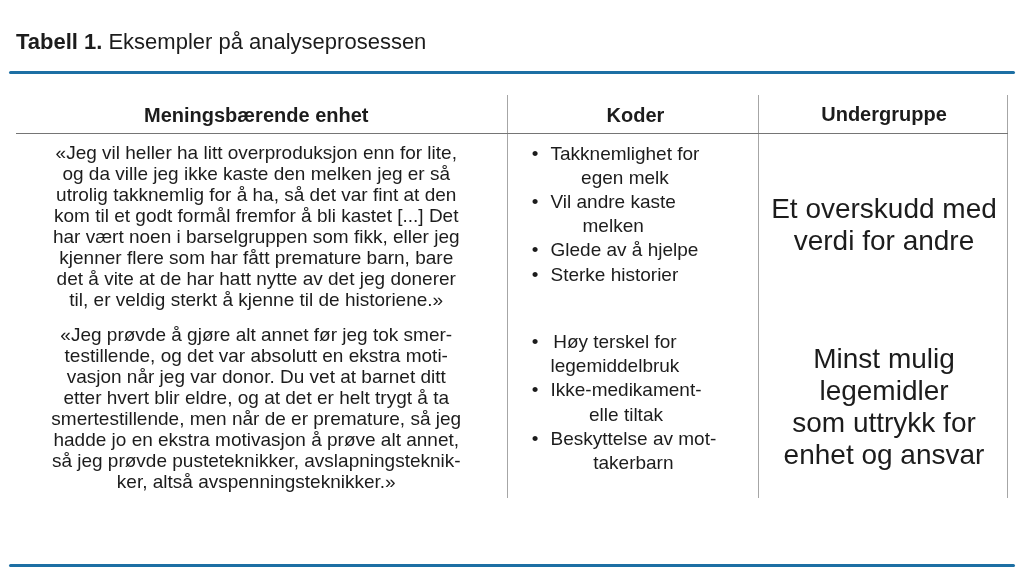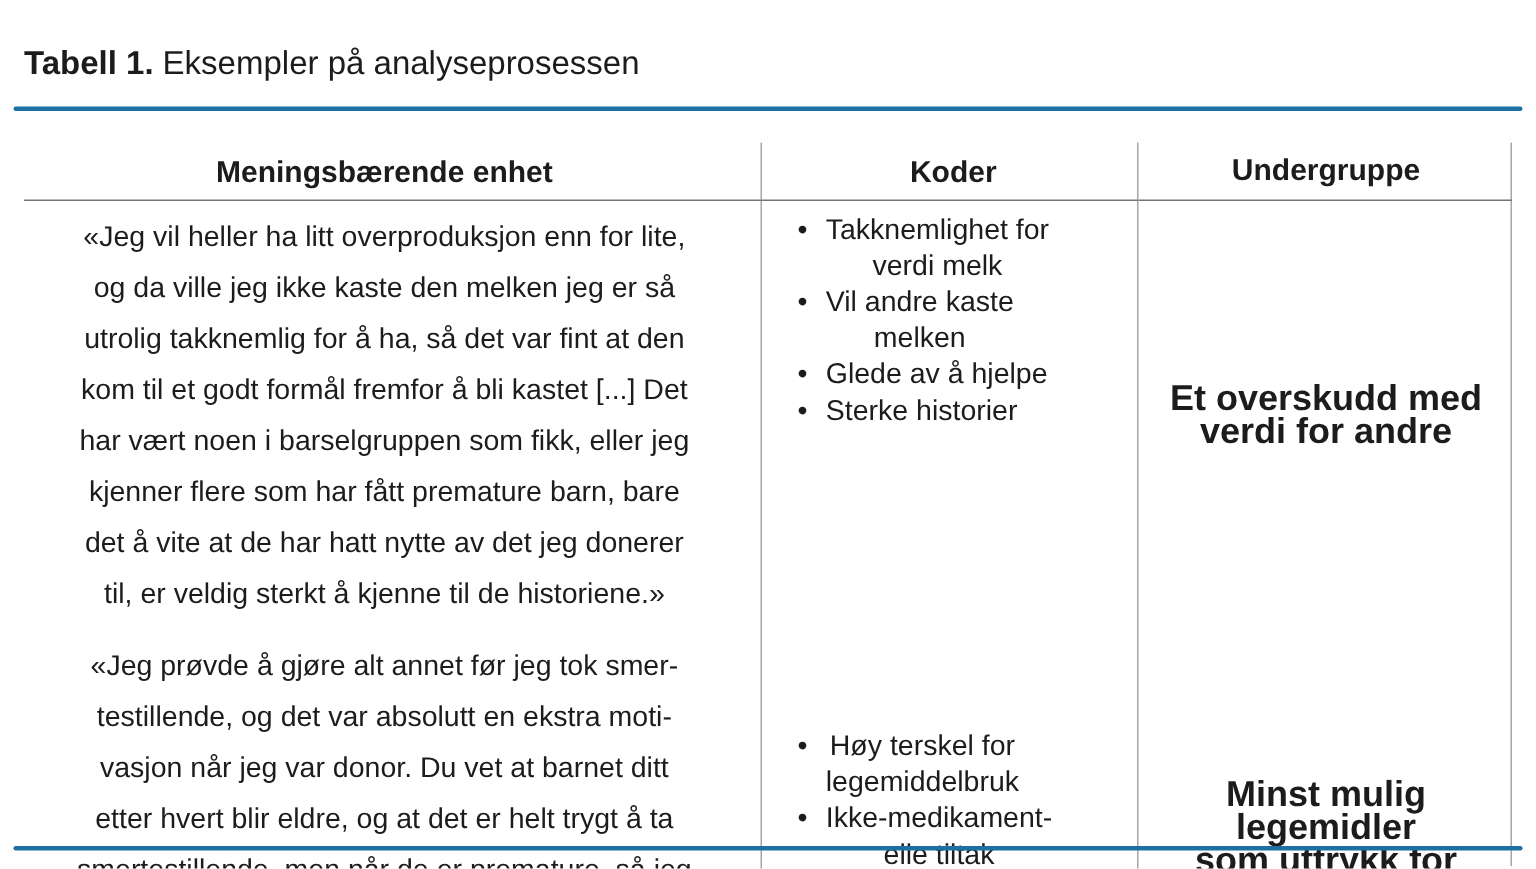--- a/index.html
+++ b/index.html
@@ -23,30 +23,30 @@
     position: absolute; left: 16px; top: 95px; width: 991px;
     display: table; border-collapse: collapse; table-layout: fixed; text-align: center;
   }
   .tr { display: table-row; }
   .td { display: table-cell; }
 
   .c1 { width: 491px; padding: 8px 12px 6px 2px; vertical-align: top; }
   .c2 { width: 251px; border-left: 1px solid #a6a6a6; padding: 8px 4px 6px 10px; vertical-align: top; margin-left: 14px; }
   .c3 { width: 249px; border-left: 1px solid #a6a6a6; border-right: 1px solid #a6a6a6;
         padding: 6px 8px 6px 11px; vertical-align: middle;
-        font-weight: 700; font-size: 24px; line-height: 22px; white-space: pre-line; }
+        font-weight: 400; font-size: 28px; line-height: 32px; white-space: pre-line; }
 
   .th {
     height: 38px; vertical-align: middle;
     font-weight: 700; font-size: 20px; line-height: 22px;
     border-bottom: 1px solid #757575;
     white-space: normal;
   }
 
-  .quote { font-size: 19px; line-height: 34px; white-space: pre-line; }
+  .quote { font-size: 19px; line-height: 21px; white-space: pre-line; }
 
   .codes { font-size: 19px; line-height: 24.2px; }
   .code { display: flex; align-items: flex-start; }
   .bullet { flex: 0 0 33px; padding-left: 2px; }
   .code-text { white-space: pre-line; }
 
   .vmid { vertical-align: middle; padding-bottom: 16px; }
 </style>
 </head>
 <body>
@@ -73,21 +73,21 @@
 utrolig takknemlig for å ha, så det var fint at den
 kom til et godt formål fremfor å bli kastet [...] Det
 har vært noen i barselgruppen som fikk, eller jeg
 kjenner flere som har fått premature barn, bare
 det å vite at de har hatt nytte av det jeg donerer
 til, er veldig sterkt å kjenne til de historiene.»</div>
       <div class="td c2 codes">
         <div class="code">
           <span class="bullet">•</span>
           <span class="code-text">Takknemlighet for
-verdi melk</span>
+egen melk</span>
         </div>
         <div class="code">
           <span class="bullet">•</span>
           <span class="code-text">Vil andre kaste
 melken</span>
         </div>
         <div class="code">
           <span class="bullet">•</span>
           <span class="code-text">Glede av å hjelpe</span>
         </div>

